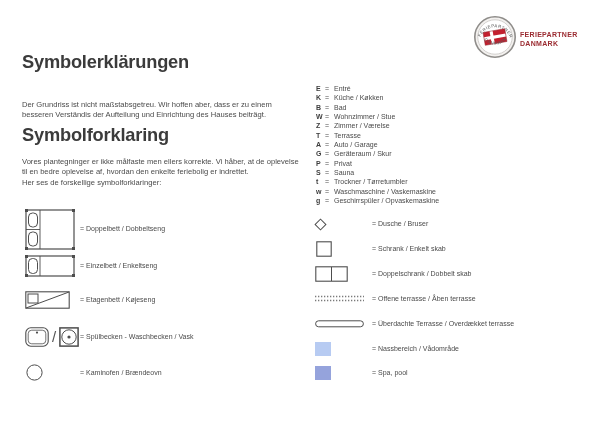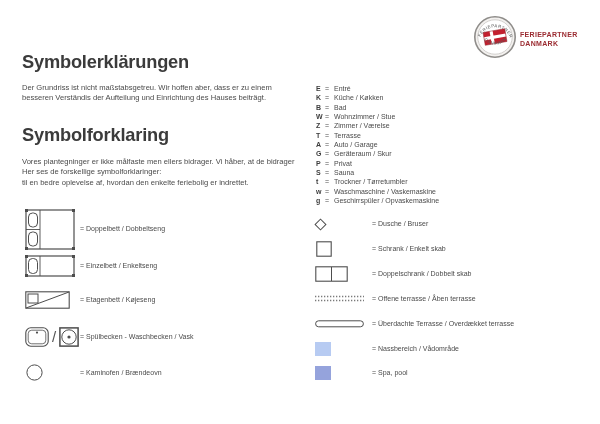--- a/index.html
+++ b/index.html
@@ -23,21 +23,21 @@
   }
   #title-de{top:52px;}
   #title-da{top:125px;}
   
   .para{
     position:absolute;left:22px;
     font-size:7.6px;line-height:10.4px;
     color:#4a4a4a;
     white-space:nowrap;
   }
-  #para-de{top:83px;}
+  #para-de{top:100px;}
   #para-da{top:157px;}
   
   .logo{position:absolute;left:473px;top:15px;width:120px;height:46px;}
   .logo-badge{position:absolute;left:0;top:0;}
   .logo-text{
     position:absolute;left:47px;top:16px;
     font-size:7px;line-height:8.6px;
     color:#9b2b31;font-weight:700;letter-spacing:0.3px;
     white-space:nowrap;
   }
@@ -96,23 +96,23 @@
   </div>
 
   <div class="h-title" id="title-de">Symbolerklärungen</div>
   <div class="para" id="para-de">
     <div>Der Grundriss ist nicht maßstabsgetreu. Wir hoffen aber, dass er zu einem</div>
     <div>besseren Verständis der Aufteilung und Einrichtung des Hauses beiträgt.</div>
   </div>
 
   <div class="h-title" id="title-da">Symbolforklaring</div>
   <div class="para" id="para-da">
-    <div>Vores plantegninger er ikke målfaste men ellers bidrager. Vi håber, at de bidrager</div>
+    <div>Vores plantegninger er ikke målfaste men ellers korrekte. Vi håber, at de oplevelse</div>
+    <div>til en bedre oplevelse af, hvordan den enkelte feriebolig er indrettet.</div>
     <div>Her ses de forskellige symbolforklaringer:</div>
-    <div>til en bedre oplevelse af, hvordan den enkelte feriebolig er indrettet.</div>
   </div>
 
   <div class="abbr-list">
     <div class="abbr-row">
         <span class="abbr-key">E</span>
         <span class="abbr-eq">=</span>
         <span>Entré</span>
       </div>
     <div class="abbr-row">
         <span class="abbr-key">K</span>

